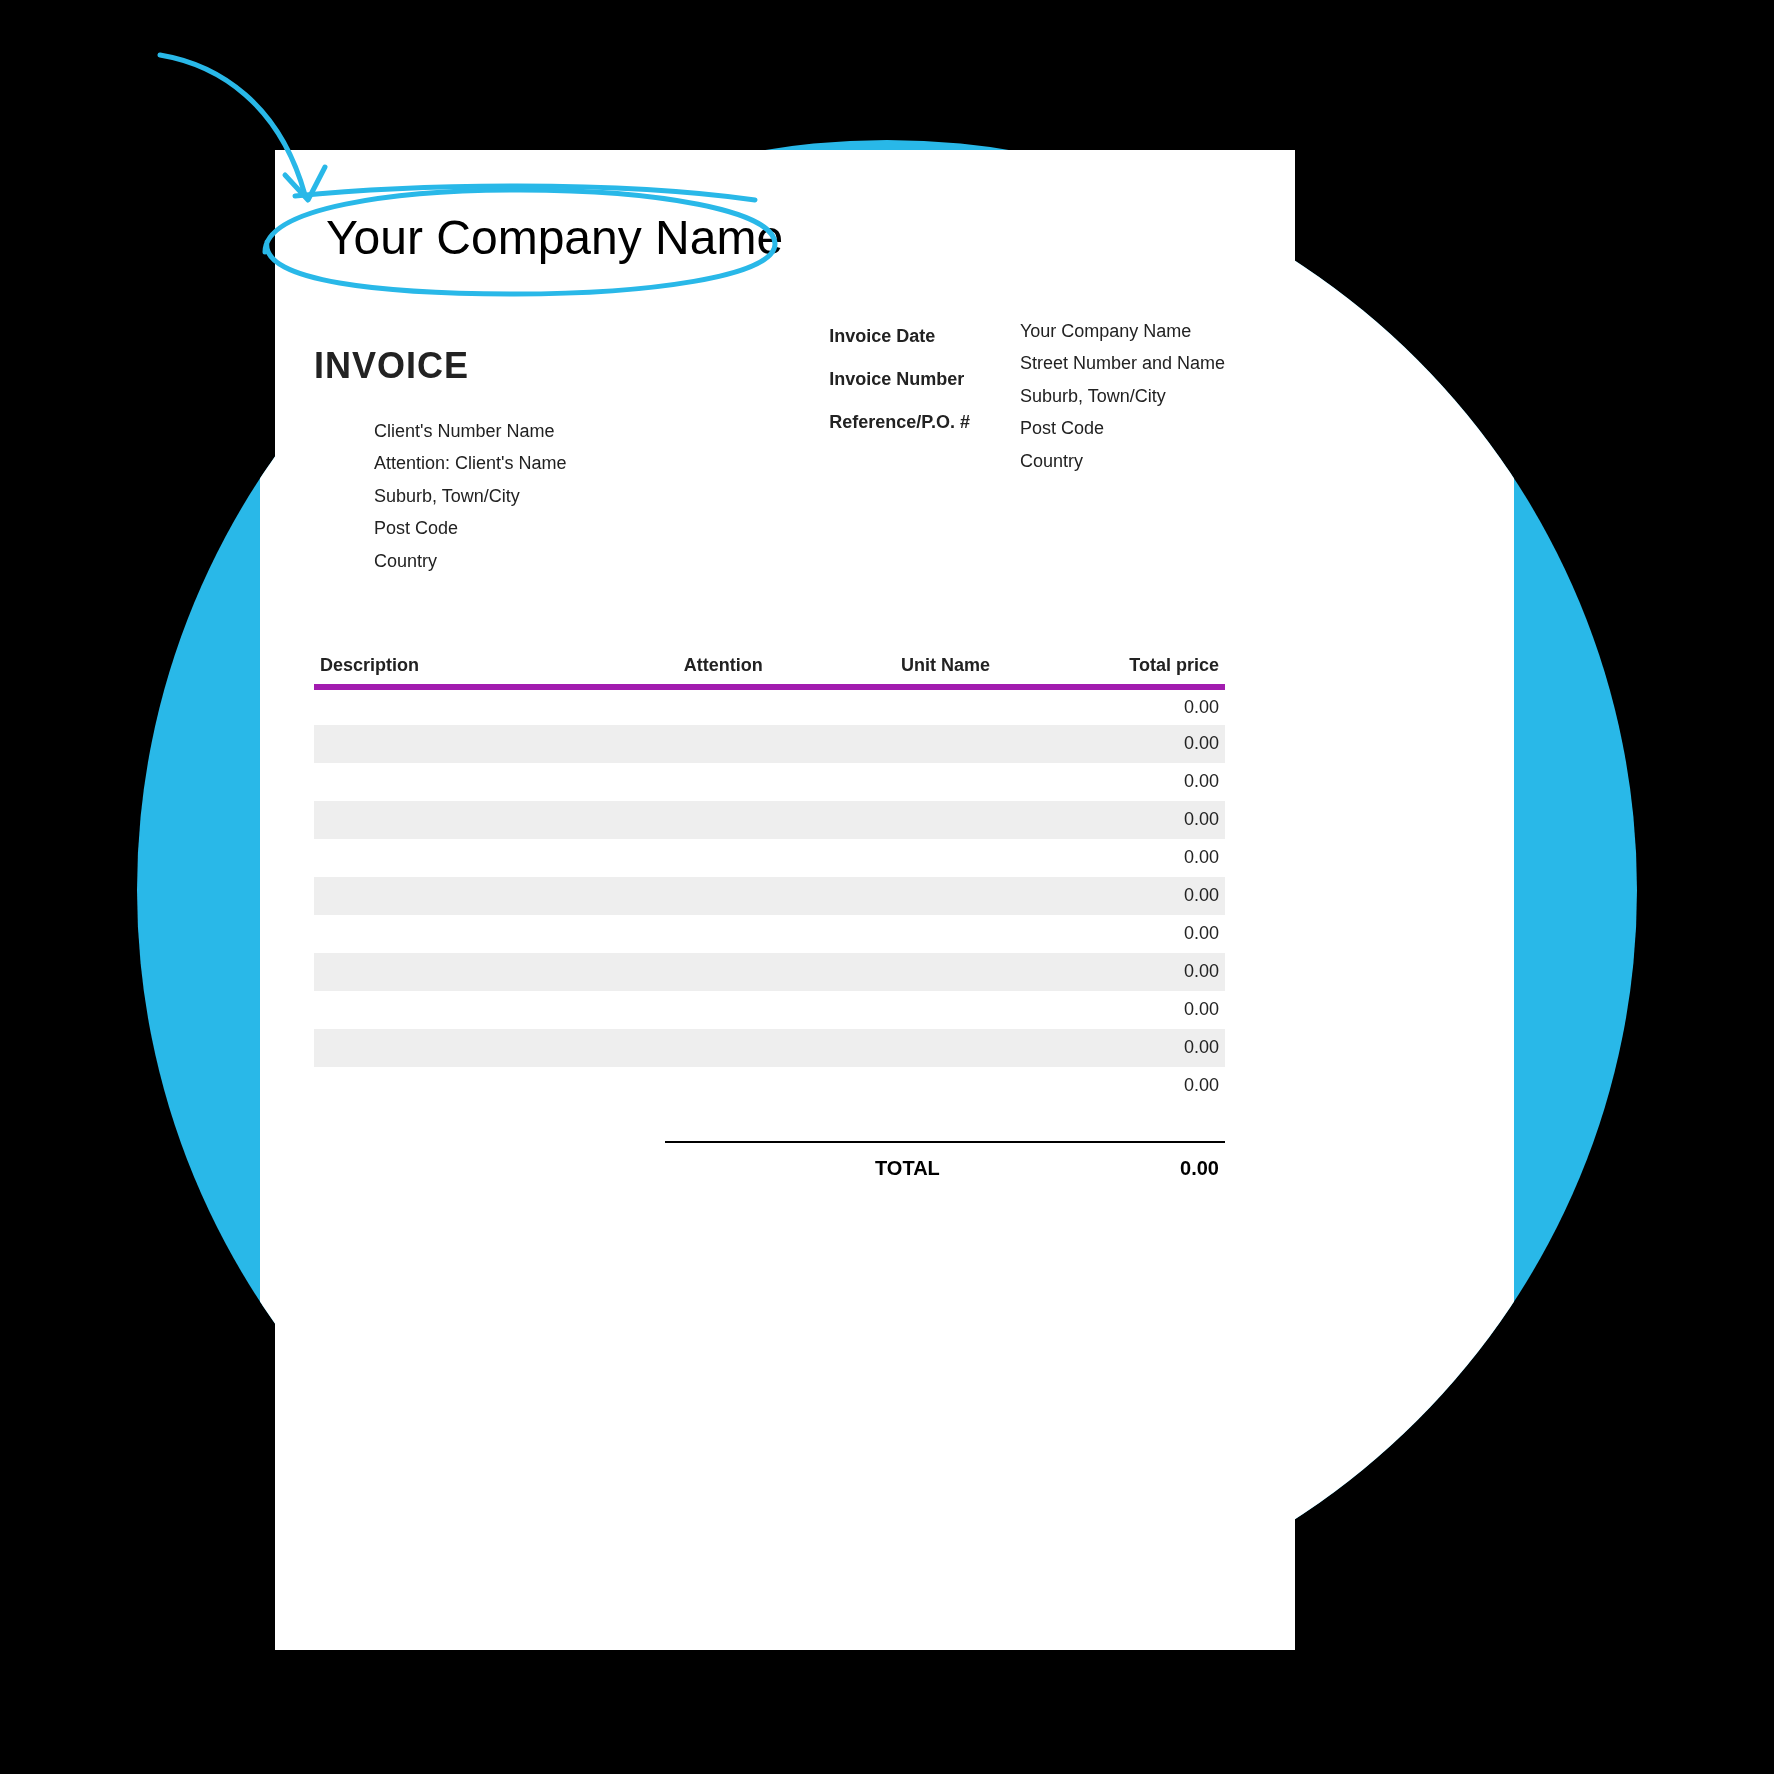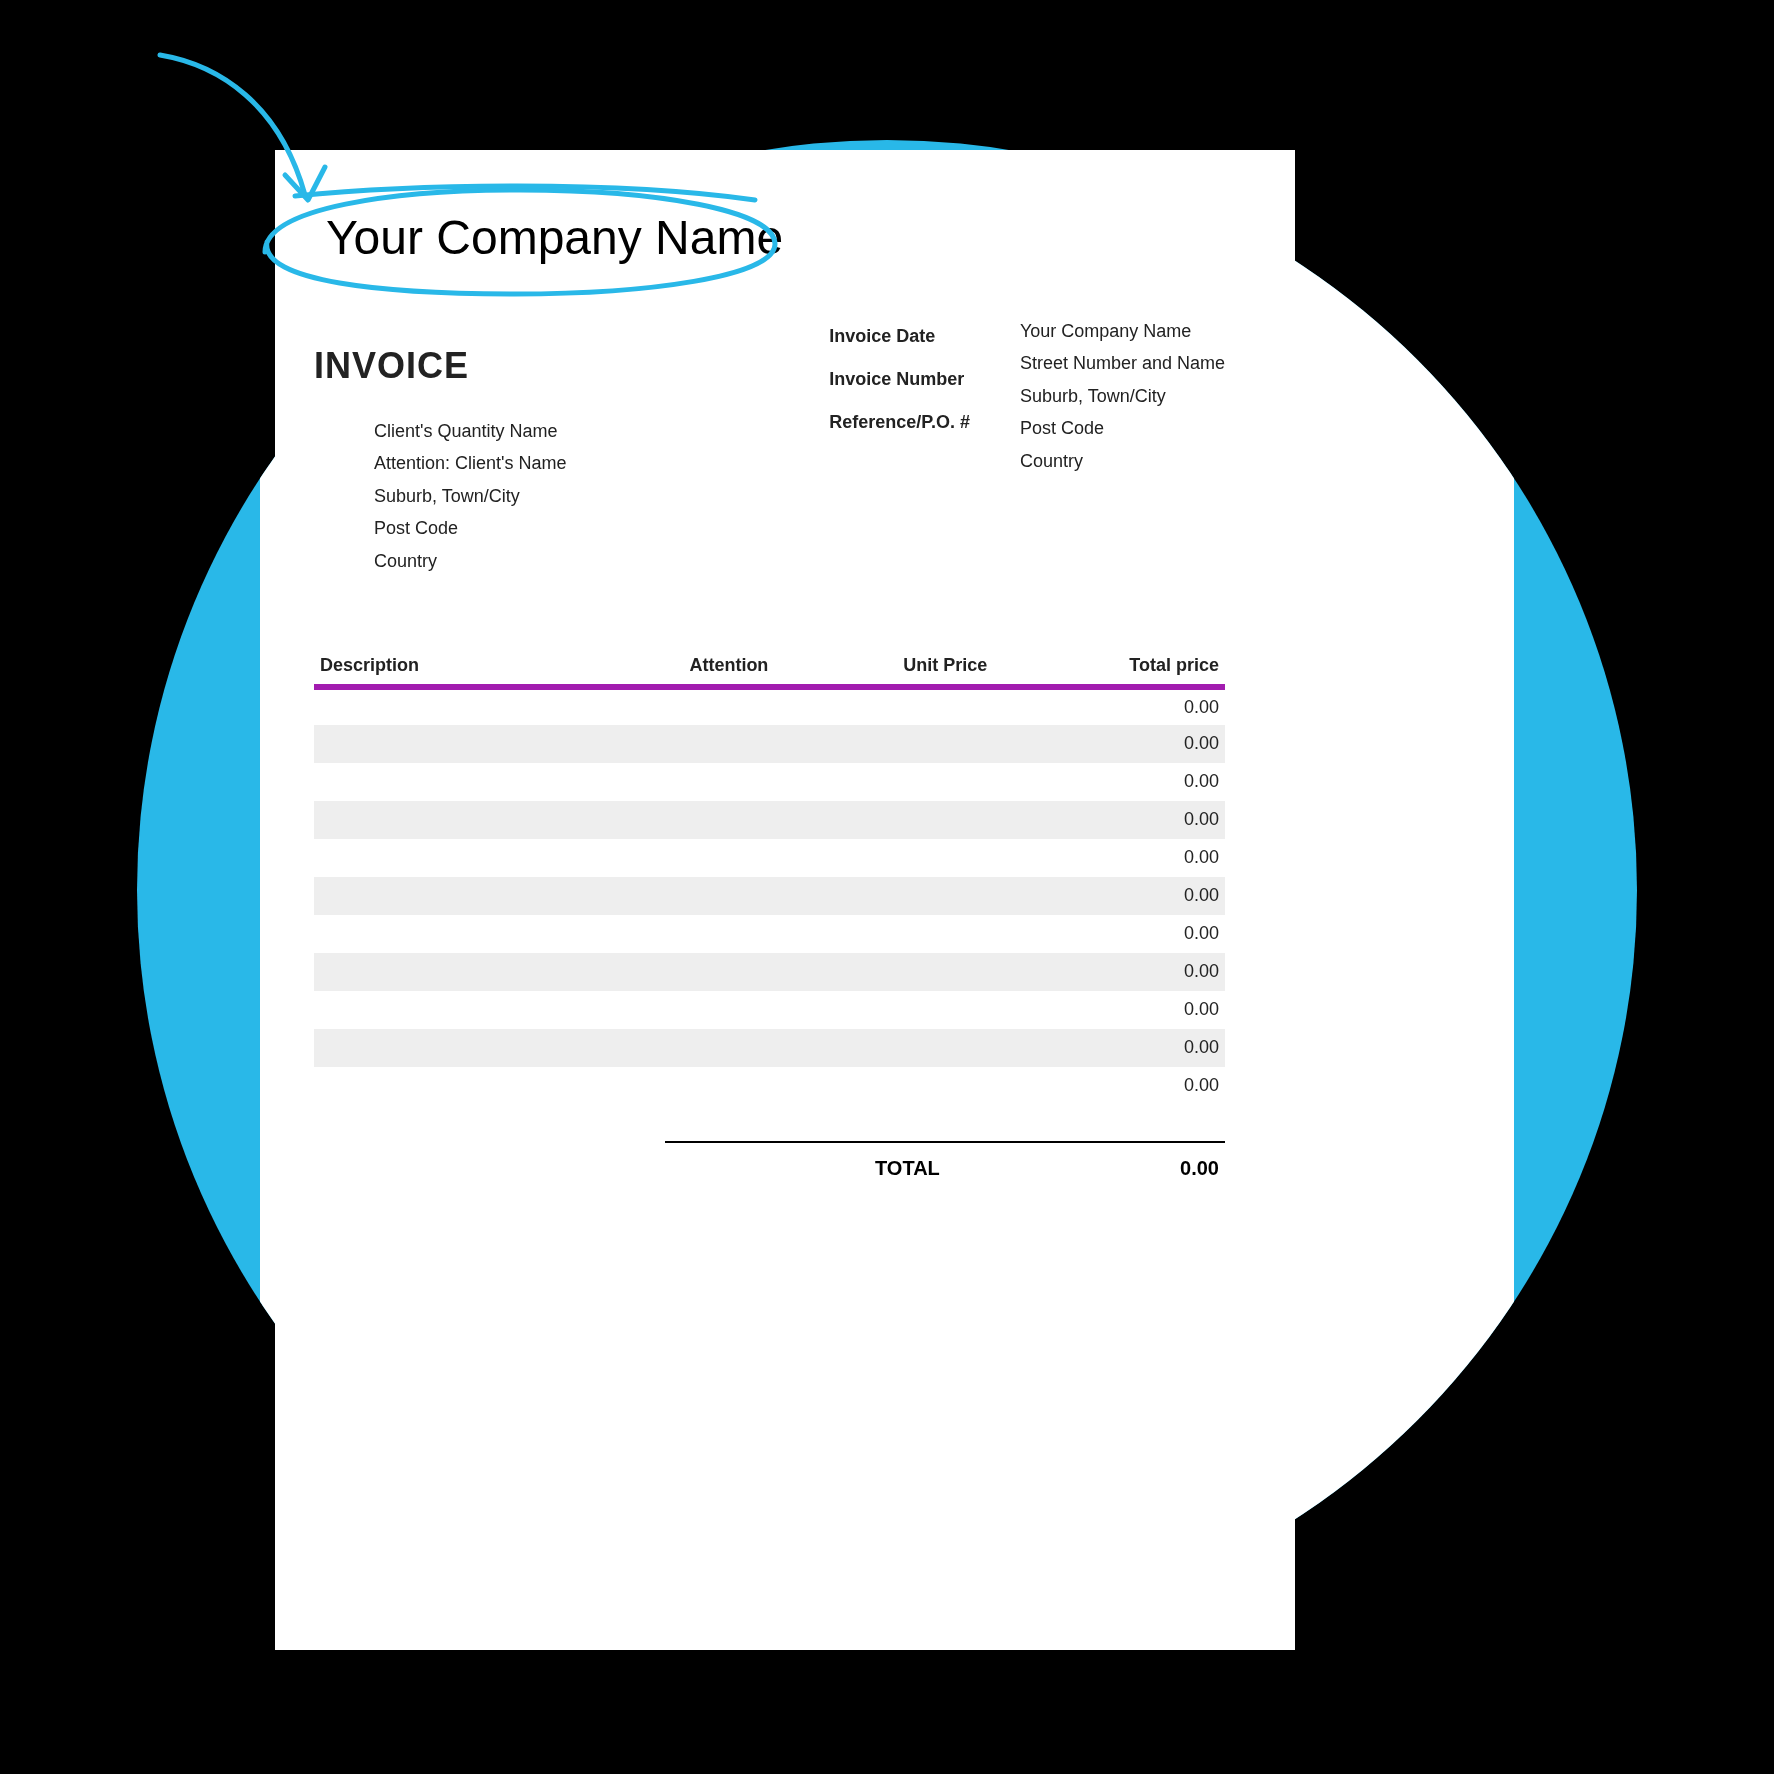--- a/index.html
+++ b/index.html
@@ -142,21 +142,21 @@
   <div class="paper-inner"></div>
 </div>
 
 <div class="paper">
   <div class="company-name">Your Company Name</div>
 
   <div class="invoice-header-row">
     <div class="left-block">
       <div class="invoice-title">INVOICE</div>
       <div class="client-block">
-        <div>Client's Quantity Name</div>
+        <div>Client's Number Name</div>
         <div>Attention: Client's Name</div>
         <div>Suburb, Town/City</div>
         <div>Post Code</div>
         <div>Country</div>
       </div>
     </div>
     <div class="right-block">
       <div class="meta-labels">
         <div>Invoice Date</div>
         <div>Invoice Number</div>
@@ -170,21 +170,21 @@
         <div>Country</div>
       </div>
     </div>
   </div>
 
   <table class="items">
     <thead>
       <tr>
         <th>Description</th>
         <th class="qty">Attention</th>
-        <th class="unit">Unit Price</th>
+        <th class="unit">Unit Name</th>
         <th class="total">Total price</th>
       </tr>
     </thead>
     <tbody>
       <tr>
           <td></td>
           <td></td>
           <td></td>
           <td class="val">0.00</td>
         </tr>

